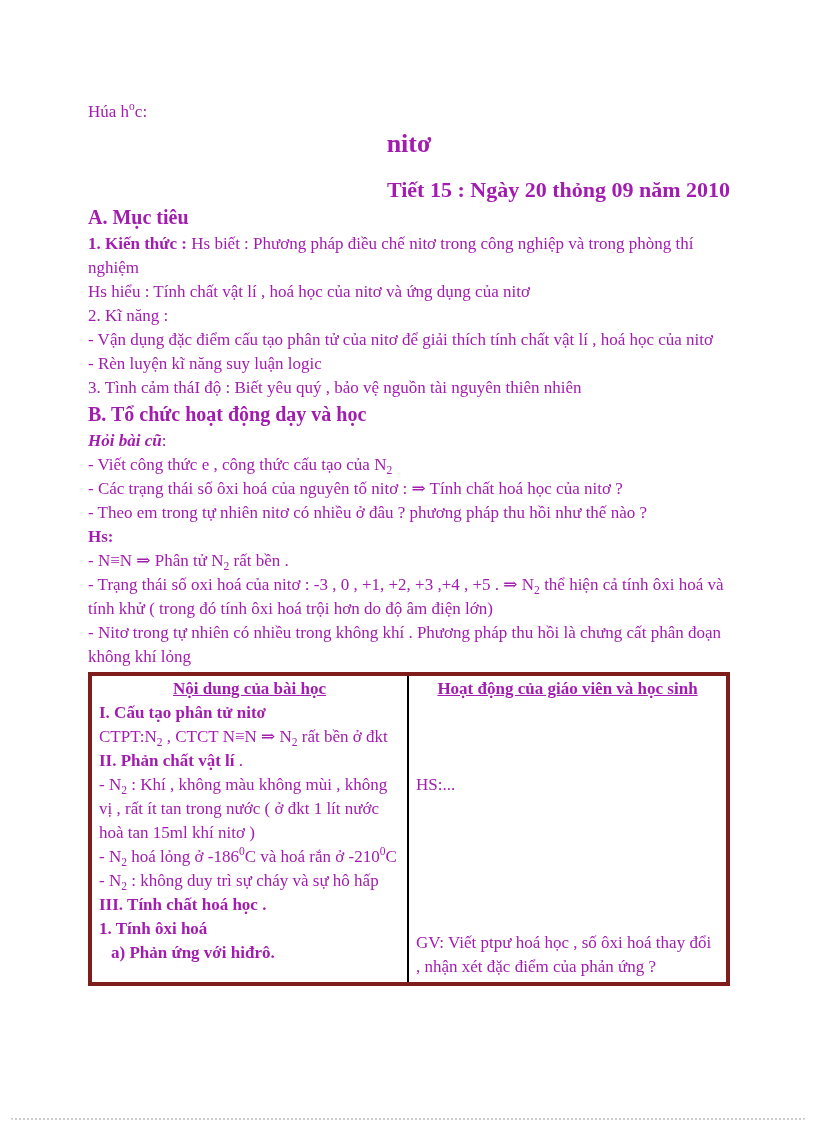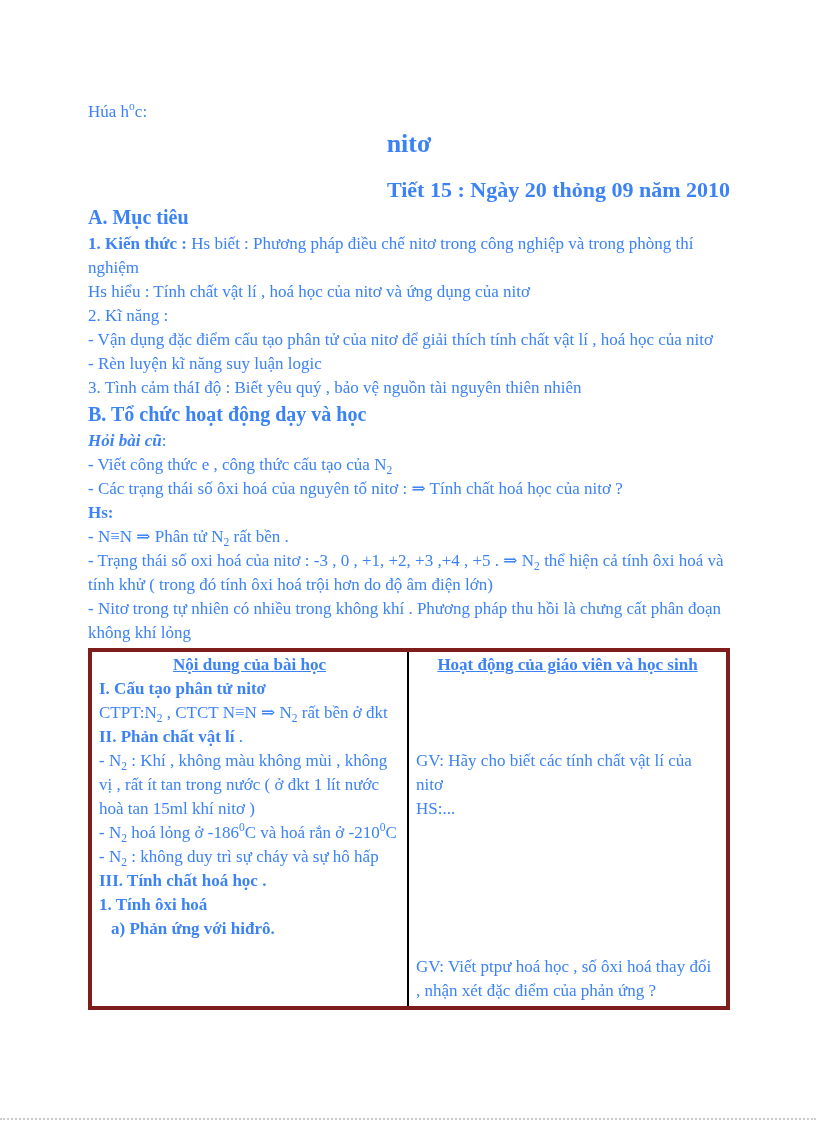--- a/index.html
+++ b/index.html
@@ -1,26 +1,27 @@
 <!DOCTYPE html>
 <html><head>
 <meta charset="utf-8">
 <style>
   html,body{margin:0;padding:0;background:#ffffff;}
   .page{
     position:relative;
     width:816px;height:1123px;
     background:#ffffff;
-    color:#3b82f6;
+    color:#a21caf;
     font-family:"Liberation Serif","DejaVu Serif",serif;
     font-size:17px;
     line-height:24px;
     box-sizing:border-box;
     padding:100px 86px 0 88px;
     overflow:hidden;
+    border-radius:24px;
   }
   .line{margin:0;padding:0;}
   sub,sup{font-size:68%;line-height:0;}
   .course-label{margin:0 0 4px 0;}
   .doc-title{
     text-align:center;
     font-size:26px;
     font-weight:bold;
     line-height:32px;
     margin:2px 0 17px 0;
@@ -88,20 +89,21 @@
       <p class="line"><span>- Rèn luyện kĩ năng suy luận logic</span></p>
       <p class="line"><span>3. Tình cảm tháI độ : Biết yêu quý , bảo vệ nguồn tài nguyên thiên nhiên</span></p>
     </div>
 
   <h2 class="section-heading">B. Tổ chức hoạt động dạy và học</h2>
 
   <div>
       <p class="line"><span style="font-weight: bold; font-style: italic;">Hỏi bài cũ</span><span>:</span></p>
       <p class="line"><span>- Viết công thức e , công thức cấu tạo của N</span><sub>2</sub></p>
       <p class="line"><span>-  Các trạng thái số ôxi hoá của nguyên tố nitơ :  ⇒ Tính chất hoá học của nitơ ?</span></p>
+      <p class="line"><span>- Theo  em trong tự nhiên nitơ có nhiều ở đâu ? phương pháp thu hồi như thế nào ?</span></p>
       <p class="line"><span style="font-weight: bold;">Hs:</span></p>
       <p class="line"><span>-  N≡N ⇒ Phân tử N</span><sub>2</sub><span> rất bền .</span></p>
       <p class="line"><span>- Trạng thái số oxi hoá của nitơ : -3 , 0 , +1, +2, +3 ,+4 , +5 .  ⇒ N</span><sub>2</sub><span> thể hiện cả tính ôxi hoá và tính khử ( trong đó tính ôxi hoá trội hơn do độ âm điện lớn)</span></p>
       <p class="line"><span>- Nitơ trong tự nhiên có nhiều trong không khí . Phương pháp thu hồi là chưng cất phân đoạn không khí lỏng</span></p>
     </div>
 
   <div class="lesson-table">
     <div class="t-col t-col-left">
       <p class="cell-header">Nội dung của bài học</p>
       <div>
@@ -113,21 +115,20 @@
           <p class="line"><span>- N</span><sub>2</sub><span> : không duy trì sự cháy và sự hô hấp</span></p>
           <p class="line"><span style="font-weight: bold;">III. Tính chất hoá học .</span></p>
           <p class="line"><span style="font-weight: bold;">1. Tính ôxi hoá</span></p>
           <p class="line"><span style="font-weight: bold; margin-left: 12px;">a) Phản ứng với hiđrô.</span></p>
         </div>
     </div>
     <div class="t-col t-col-right">
       <p class="cell-header">Hoạt động của giáo viên và học sinh</p>
       <div class="spacer-top"></div>
       <div>
-          <p class="line"><span>GV: Hãy cho biết các tính chất vật lí của nitơ</span></p>
           <p class="line"><span>HS:...</span></p>
         </div>
       <div class="spacer-mid"></div>
       <div>
           <p class="line"><span>GV: Viết ptpư hoá học , số ôxi hoá thay đổi , nhận xét đặc điểm của phản ứng ?</span></p>
         </div>
     </div>
   </div>
 
   <div class="page-edge"></div>

